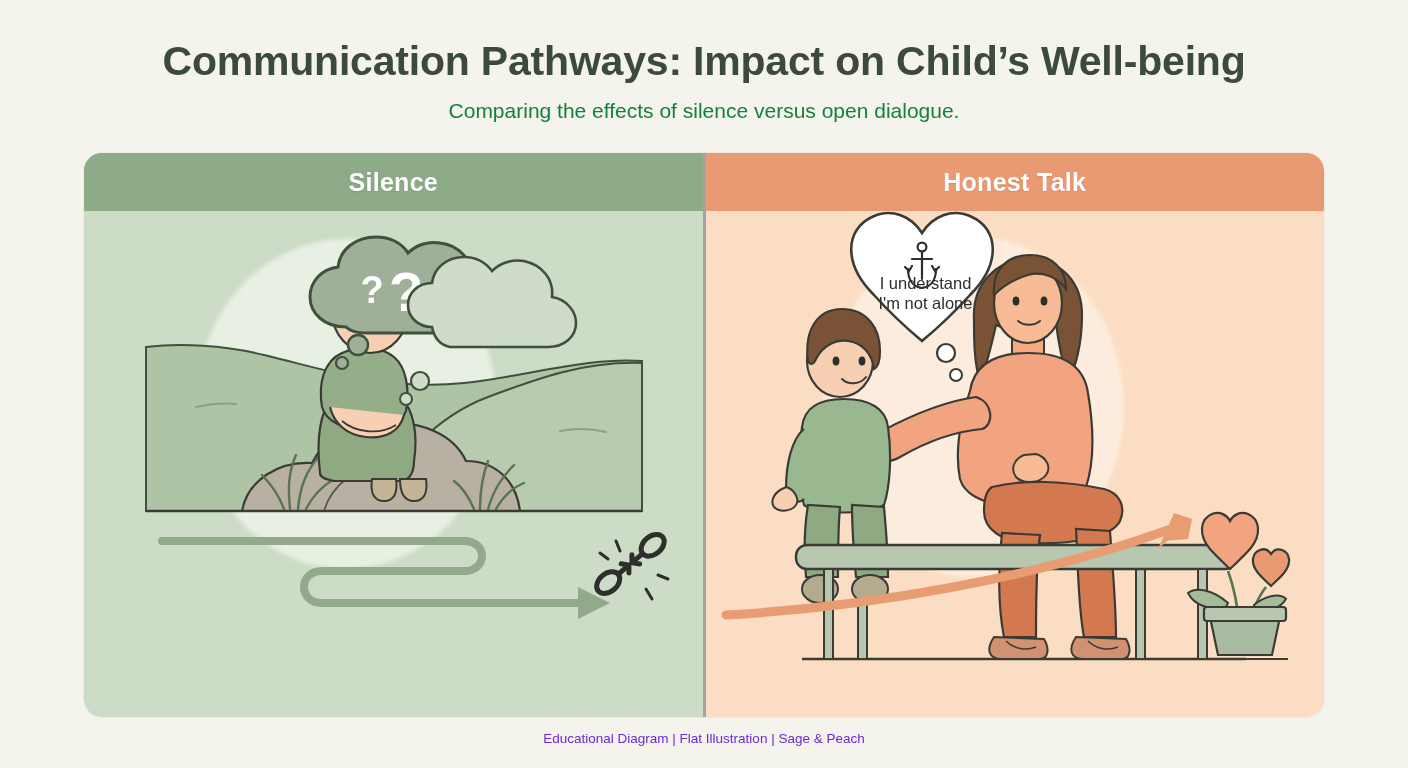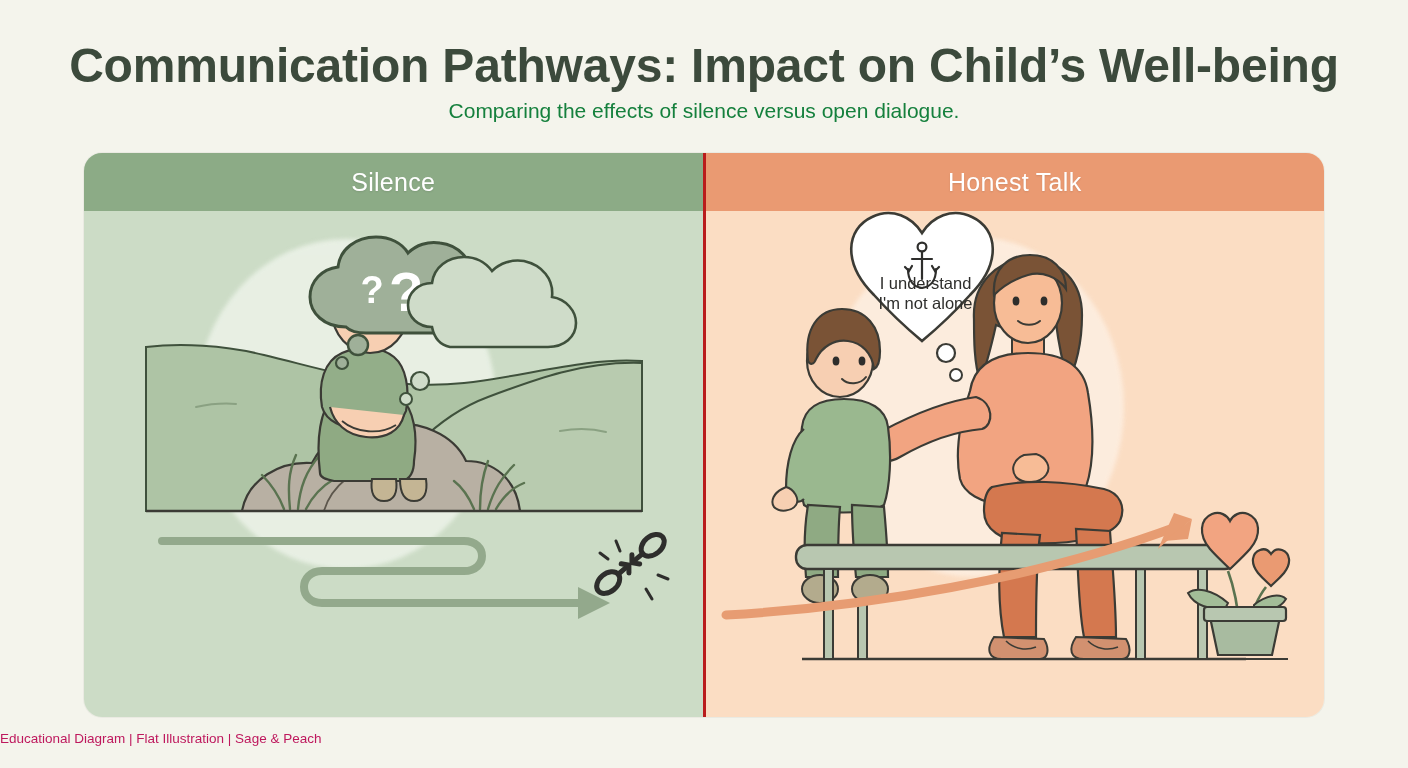--- a/index.html
+++ b/index.html
@@ -10,45 +10,45 @@
     font-family:"Liberation Sans", sans-serif;
     overflow:hidden;
     position:relative;
   }
   .page{position:relative;width:1408px;height:768px;}
 
   
   .title{
     position:absolute;top:38px;left:0;width:1408px;
     text-align:center;
-    font-size:48px;font-weight:bold;color:#3c4a3c;
+    font-size:41px;font-weight:bold;color:#3c4a3c;
     letter-spacing:-0.2px;
   }
   .subtitle{
     position:absolute;top:99px;left:0;width:1408px;
     text-align:center;
     font-size:21px;color:#15803d;font-weight:400;
   }
 
   
   .frame{
     position:absolute;left:84px;top:153px;
     width:1240px;height:564px;
     border-radius:18px;overflow:hidden;
     display:flex;
     box-shadow:0 0 0 1px rgba(0,0,0,0.04);
   }
   .panel{position:relative;flex:1 1 50%;height:100%;overflow:hidden;}
   .panel-left{background:#ccdcc6;}
-  .panel-right{background:#fbddc3;border-left:3px solid #b91c1c;}
+  .panel-right{background:#fbddc3;border-left:3px solid #a3a3a3;}
 
   .panel-head{
     position:relative;height:58px;width:100%;
     display:flex;align-items:center;justify-content:center;
-    font-size:25px;font-weight:normal;color:#ffffff;
+    font-size:25px;font-weight:bold;color:#ffffff;
     letter-spacing:0.3px;
     text-shadow:0 1px 2px rgba(0,0,0,0.10);
   }
   .head-green{background:#8cab86;}
   .head-orange{background:#ea9a72;}
 
   .stage{position:relative;width:100%;height:506px;}
 
   
   .glow{position:absolute;border-radius:50%;filter:blur(2px);}
@@ -70,21 +70,21 @@
   }
   .heart-text{
     left:146px;top:62px;width:148px;
     font-size:16.5px;
     text-align:center;
   }
 
   
   .footer{
     position:absolute;top:731px;left:0;width:1408px;
-    text-align:left;font-size:13.5px;color:#be185d;
+    text-align:center;font-size:13.5px;color:#6d28d9;
   }
 </style>
 </head>
 <body>
 
 <div class="page">
 
   <div class="title">Communication Pathways: Impact on Child’s Well-being</div>
   <div class="subtitle">Comparing the effects of silence versus open dialogue.</div>
 

